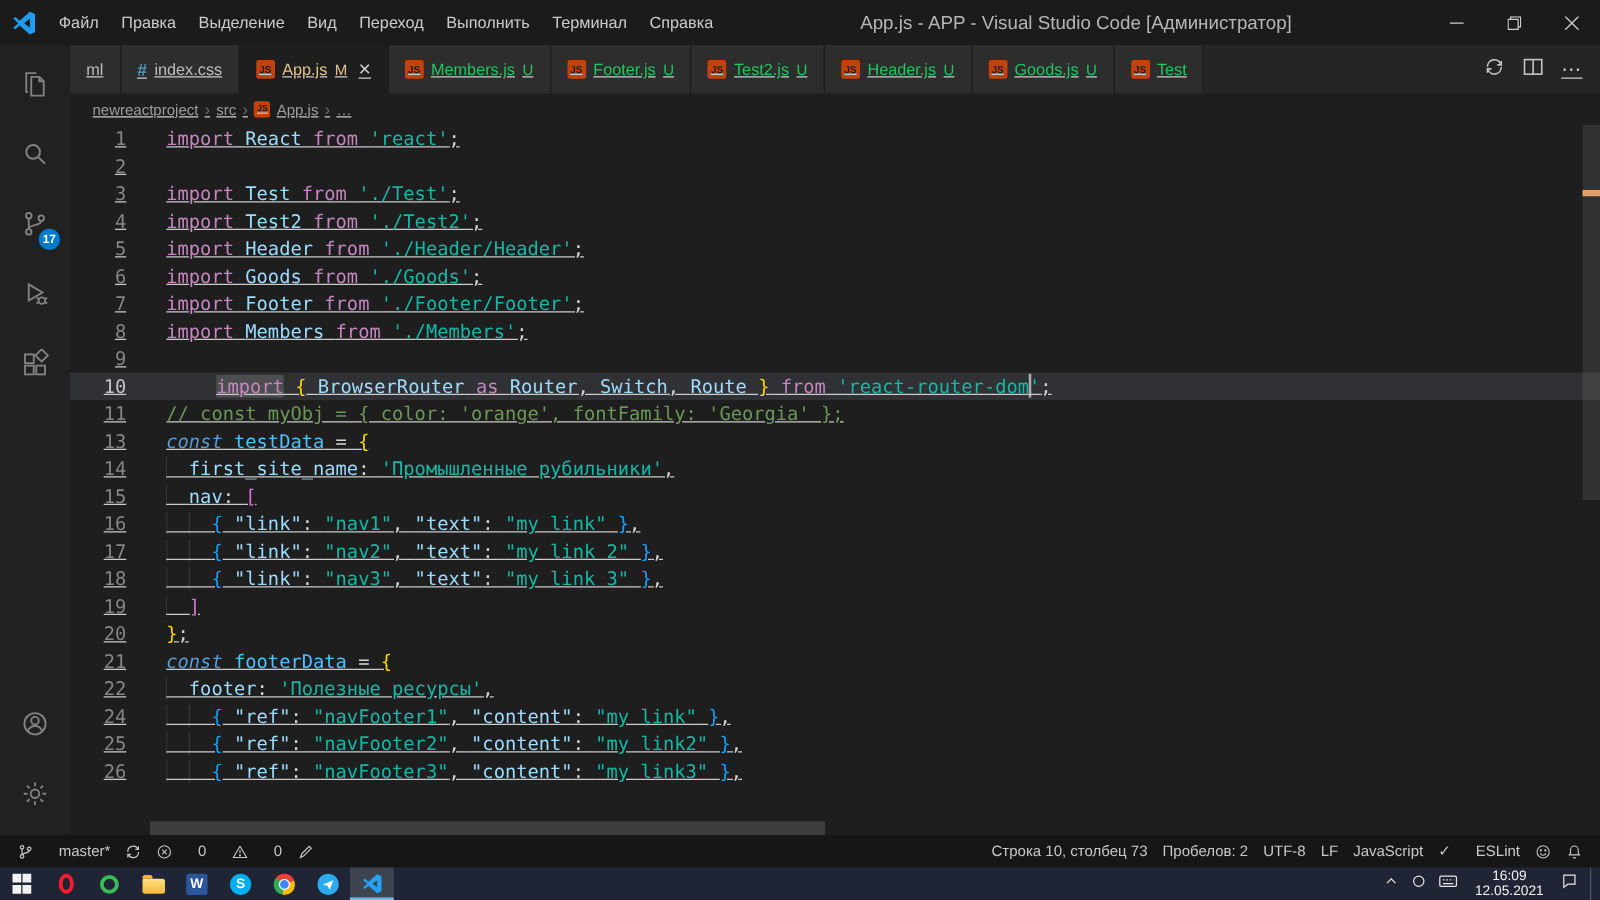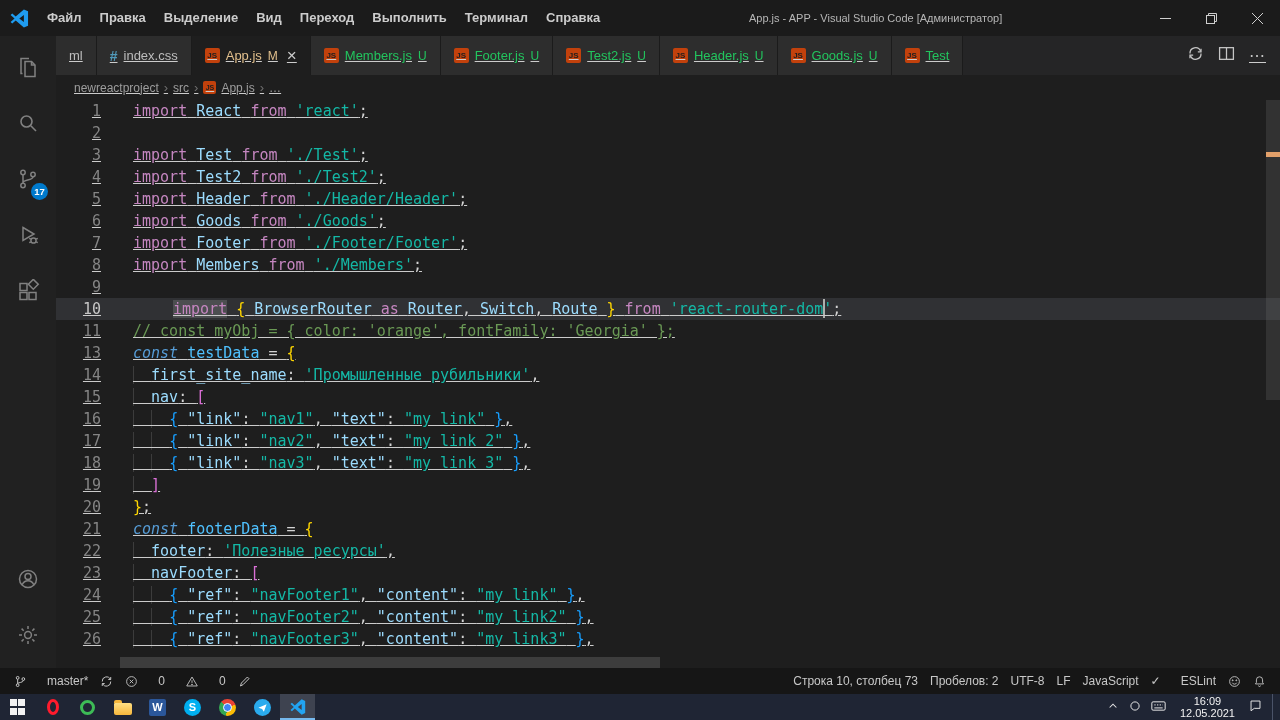--- a/index.html
+++ b/index.html
@@ -2,23 +2,23 @@
 <html><head>
 <meta charset="utf-8">
 <style>
   *{margin:0;padding:0;box-sizing:border-box;}
   html,body{width:1280px;height:720px;overflow:hidden;background:#1e1e1e;
     font-family:"Liberation Sans",sans-serif;color:#ccc;}
 
   
   .titlebar{height:36px;background:#1b1b1b;display:flex;align-items:center;font-size:13px;}
   .logo-box{width:38px;display:flex;align-items:center;justify-content:center;flex:none;}
-  .menubar{display:flex;height:100%;align-items:flex-end;font-weight:bold;}
+  .menubar{display:flex;height:100%;align-items:flex-end;}
   .menu-item{padding:0 9px;line-height:36px;color:#cccccc;white-space:nowrap;cursor:default;}
-  .window-title{flex:1;text-align:center;font-size:11px;color:#b6b6b6;white-space:nowrap;overflow:hidden;}
+  .window-title{flex:1;text-align:center;font-size:15px;color:#b6b6b6;white-space:nowrap;overflow:hidden;}
   .win-controls{display:flex;height:100%;flex:none;}
   .win-btn{width:46px;height:100%;display:flex;align-items:center;justify-content:center;color:#cfcfcf;}
 
   
   .main{display:flex;height:632px;}
   .activitybar{width:56px;background:#212121;display:flex;flex-direction:column;align-items:center;padding-top:8px;flex:none;}
   .ab-icon{width:48px;height:46px;display:flex;align-items:center;justify-content:center;color:#818181;position:relative;margin-bottom:10px;}
   .ab-bottom{margin-top:auto;display:flex;flex-direction:column;align-items:center;}
   .badge{position:absolute;right:4px;bottom:2px;min-width:17px;height:17px;border-radius:50%;background:#007acc;color:#fff;
     font-size:9.5px;display:flex;align-items:center;justify-content:center;font-weight:bold;}
@@ -363,24 +363,20 @@
           </div>
           <div class="line">
             <span class="num">21</span>
             <span class="codetext"><span class="tok-d">const</span><span class="tok-p"> </span><span class="tok-cn">footerData</span><span class="tok-p"> = </span><span class="tok-b1">{</span></span>
           </div>
           <div class="line">
             <span class="num">22</span>
             <span class="codetext"><span class="tok-p ws">  </span><span class="tok-v">footer</span><span class="tok-p">: </span><span class="tok-s">'Полезные ресурсы'</span><span class="tok-p">,</span></span>
           </div>
           <div class="line">
-            <span class="num">23</span>
-            <span class="codetext"><span class="tok-p ws">  </span><span class="tok-v">navFooter</span><span class="tok-p">: </span><span class="tok-b2">[</span></span>
-          </div>
-          <div class="line">
             <span class="num">24</span>
             <span class="codetext"><span class="tok-p ws">    </span><span class="tok-b3">{</span><span class="tok-p"> </span><span class="tok-v">"ref"</span><span class="tok-p">: </span><span class="tok-s">"navFooter1"</span><span class="tok-p">, </span><span class="tok-v">"content"</span><span class="tok-p">: </span><span class="tok-s">"my link"</span><span class="tok-p"> </span><span class="tok-b3">}</span><span class="tok-p">,</span></span>
           </div>
           <div class="line">
             <span class="num">25</span>
             <span class="codetext"><span class="tok-p ws">    </span><span class="tok-b3">{</span><span class="tok-p"> </span><span class="tok-v">"ref"</span><span class="tok-p">: </span><span class="tok-s">"navFooter2"</span><span class="tok-p">, </span><span class="tok-v">"content"</span><span class="tok-p">: </span><span class="tok-s">"my link2"</span><span class="tok-p"> </span><span class="tok-b3">}</span><span class="tok-p">,</span></span>
           </div>
           <div class="line">
             <span class="num">26</span>
             <span class="codetext"><span class="tok-p ws">    </span><span class="tok-b3">{</span><span class="tok-p"> </span><span class="tok-v">"ref"</span><span class="tok-p">: </span><span class="tok-s">"navFooter3"</span><span class="tok-p">, </span><span class="tok-v">"content"</span><span class="tok-p">: </span><span class="tok-s">"my link3"</span><span class="tok-p"> </span><span class="tok-b3">}</span><span class="tok-p">,</span></span>

